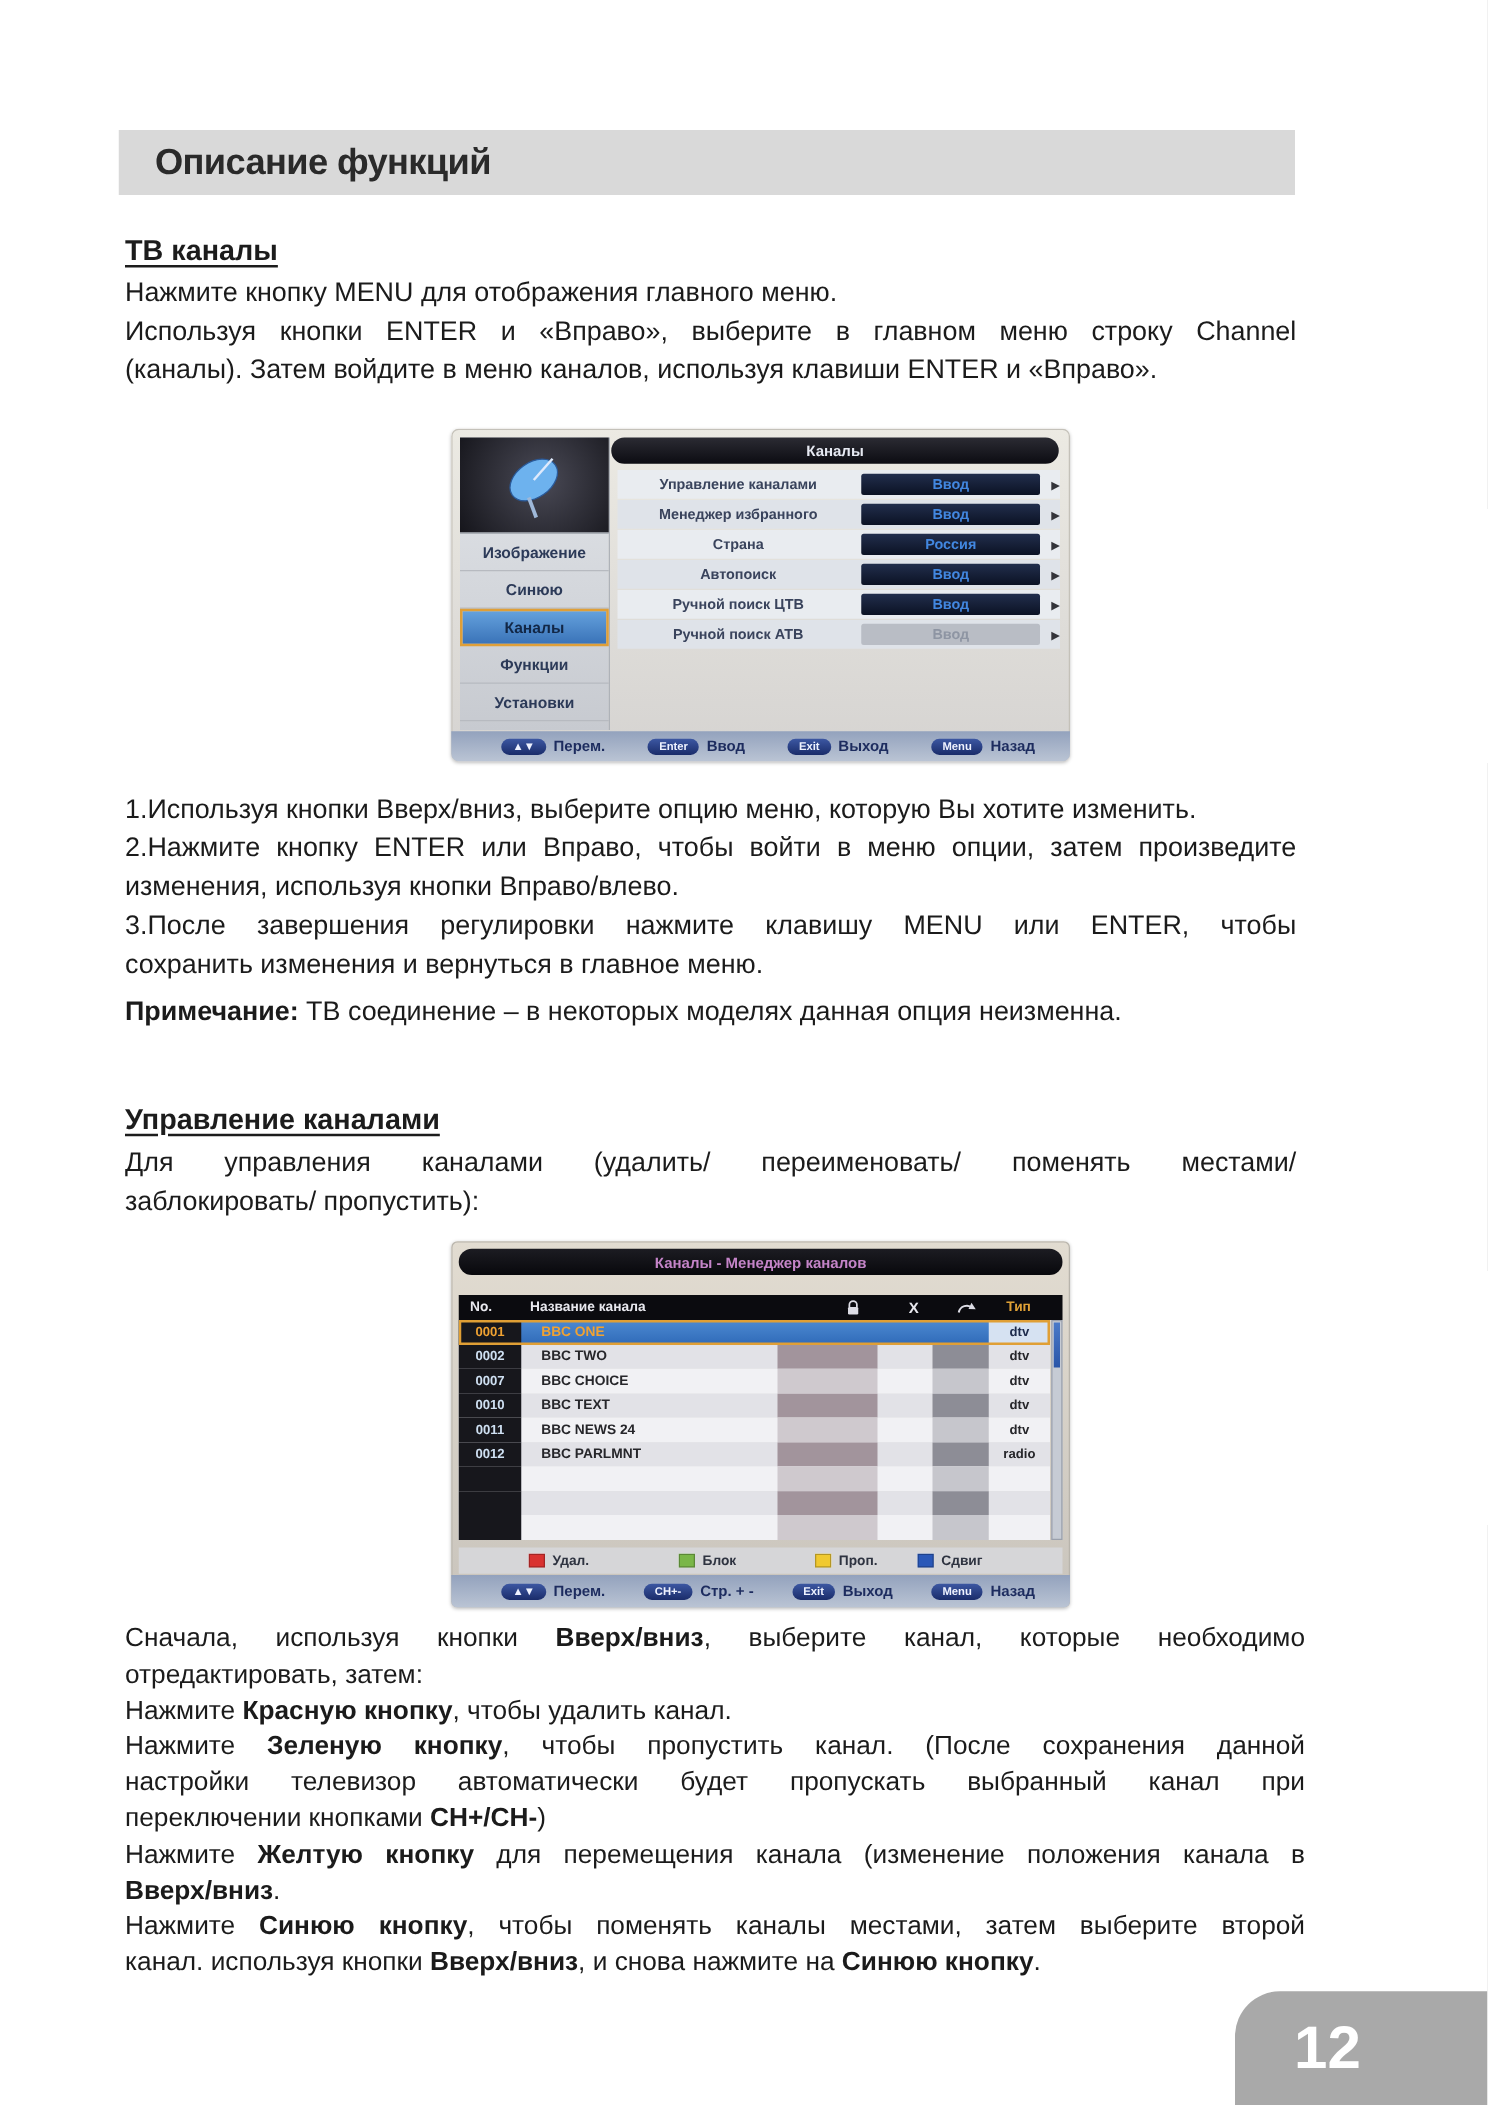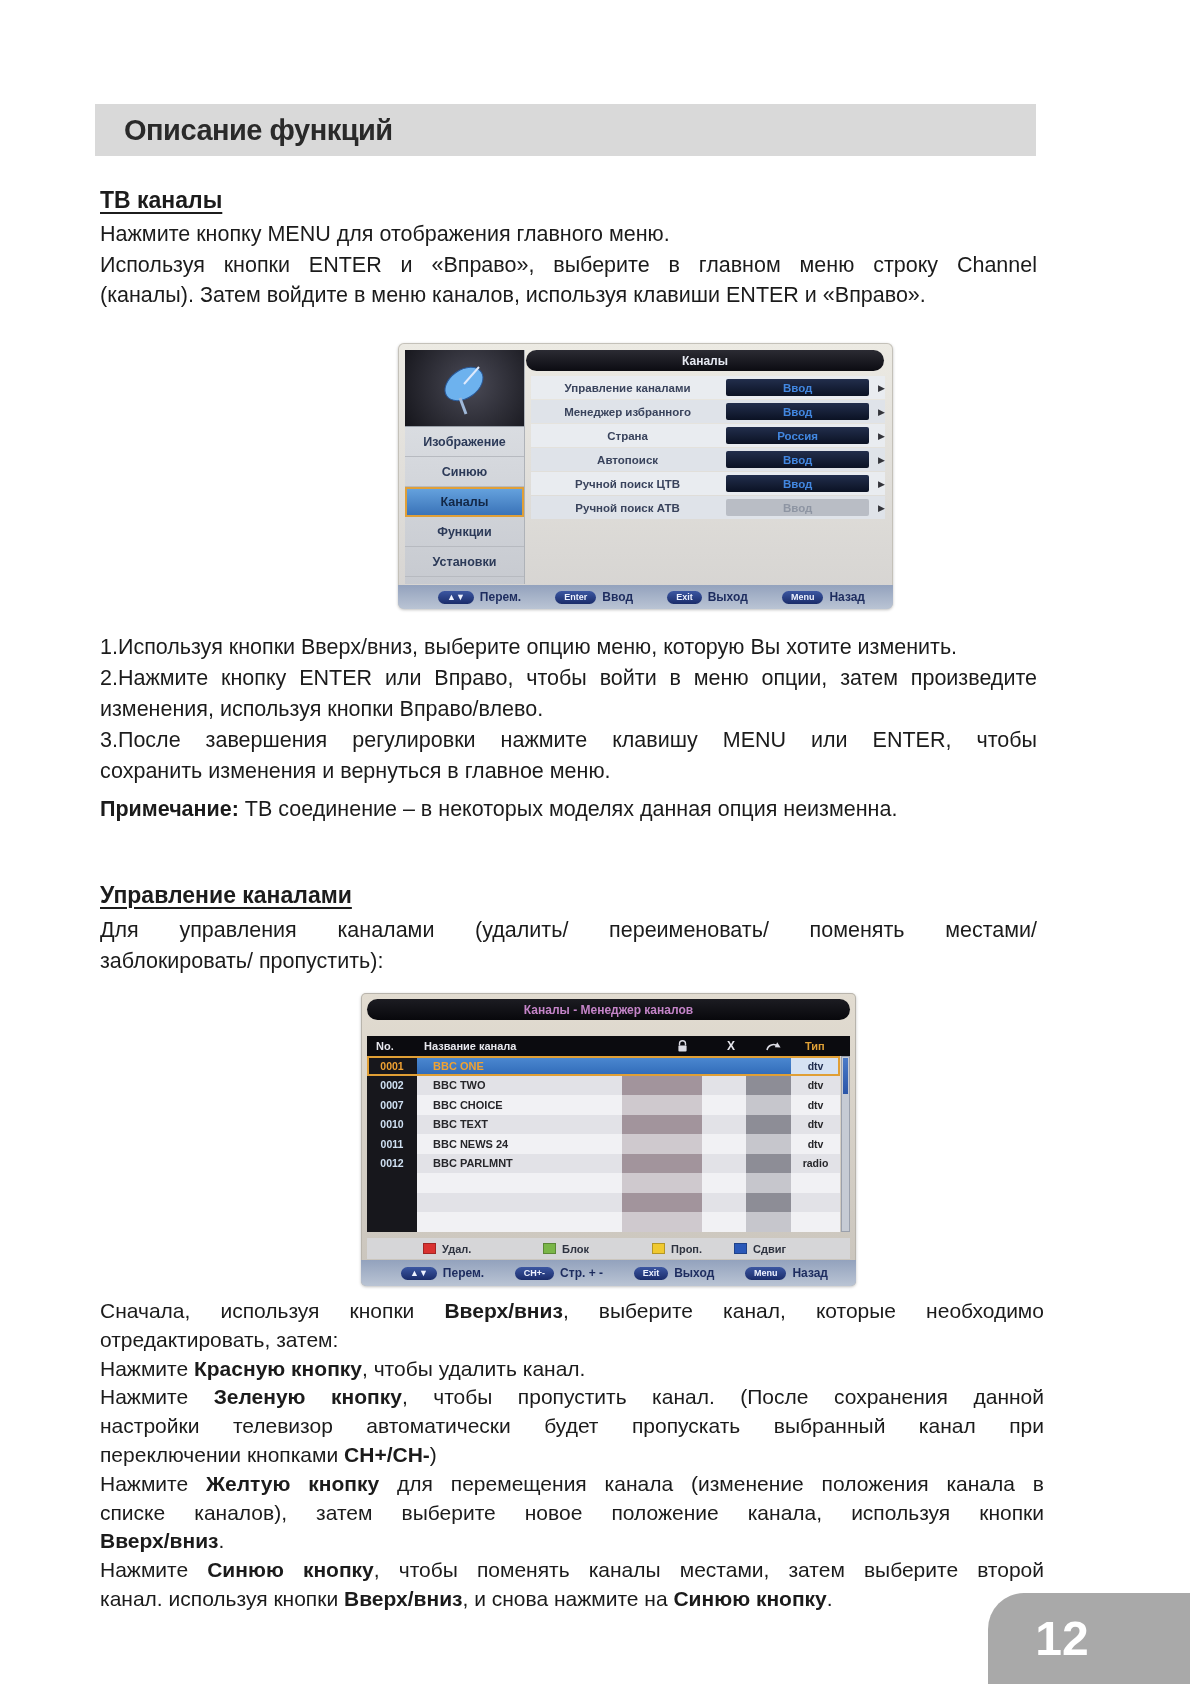--- a/index.html
+++ b/index.html
@@ -22,21 +22,21 @@
   #steps{top:632px;}
   #steps .tl{line-height:31px;}
   #note{position:absolute;left:100px;top:797px;width:937px;font-size:21.5px;}
   #note .nlab{font-weight:700;}
   #intro2{top:915px;}
   #bottomtext{top:1297px;width:944px;}
   #bottomtext .tl{font-size:21px;line-height:28.8px;}
 
   
   #tv1{position:absolute;left:361px;top:343px;width:495px;height:266px;border-radius:6px;
-       background:linear-gradient(180deg,#eceae3,#d5d3d1);box-shadow:inset 0 0 0 1px #c4c1b9, 0 1px 3px rgba(0,0,0,.25);margin-left:37px;}
+       background:linear-gradient(180deg,#eceae3,#d5d3d1);box-shadow:inset 0 0 0 1px #c4c1b9, 0 1px 3px rgba(0,0,0,.25);}
   .tv1-title{position:absolute;left:128px;top:7px;right:9px;height:21px;border-radius:11px;
              background:linear-gradient(180deg,#2b2b33,#0c0c12);color:#e6e9f2;font-size:12px;font-weight:700;
              display:flex;align-items:center;justify-content:center;}
   .tv1-side{position:absolute;left:7px;top:7px;width:119px;bottom:25px;
             background:linear-gradient(180deg,#e2e5e9,#c7cad0);border-right:1px solid #aeb2b8;}
   .tv1-photo{height:76px;background:radial-gradient(circle at 55% 45%,#4a4a56,#15151b);
              display:flex;align-items:center;justify-content:center;border-bottom:1px solid #9aa0a8;}
   .sb-item{height:30px;display:flex;align-items:center;justify-content:center;
            font-size:12.5px;font-weight:700;color:#2c3a58;border-bottom:1px solid #b7bac0;box-sizing:border-box;}
   .sb-item.sel{background:linear-gradient(180deg,#64a1dd,#3a73b8);border:2px solid #df9f38;color:#122746;}
@@ -353,21 +353,20 @@
   </div>
 
   <div class="para" id="bottomtext">
       <div class="tl just"><span>Сначала, используя кнопки </span><span class="b">Вверх/вниз</span><span>, выберите канал, которые необходимо</span></div>
       <div class="tl"><span>отредактировать, затем:</span></div>
       <div class="tl"><span>Нажмите </span><span class="b">Красную кнопку</span><span>, чтобы удалить канал.</span></div>
       <div class="tl just"><span>Нажмите </span><span class="b">Зеленую кнопку</span><span>, чтобы пропустить канал. (После сохранения данной</span></div>
       <div class="tl just"><span>настройки телевизор автоматически будет пропускать выбранный канал при</span></div>
       <div class="tl"><span>переключении кнопками </span><span class="b">CH+/CH-</span><span>)</span></div>
       <div class="tl just"><span>Нажмите </span><span class="b">Желтую кнопку</span><span> для перемещения канала (изменение положения канала в</span></div>
-      <div class="tl just"><span>списке каналов), затем выберите новое положение канала, используя кнопки</span></div>
       <div class="tl"><span class="b">Вверх/вниз</span><span>.</span></div>
       <div class="tl just"><span>Нажмите </span><span class="b">Синюю кнопку</span><span>, чтобы поменять каналы местами, затем выберите второй</span></div>
       <div class="tl"><span>канал. используя кнопки </span><span class="b">Вверх/вниз</span><span>, и снова нажмите на </span><span class="b">Синюю кнопку</span><span>.</span></div>
     </div>
 
   <div id="pagenum">
     <span>12</span>
   </div>
 
 </div>

